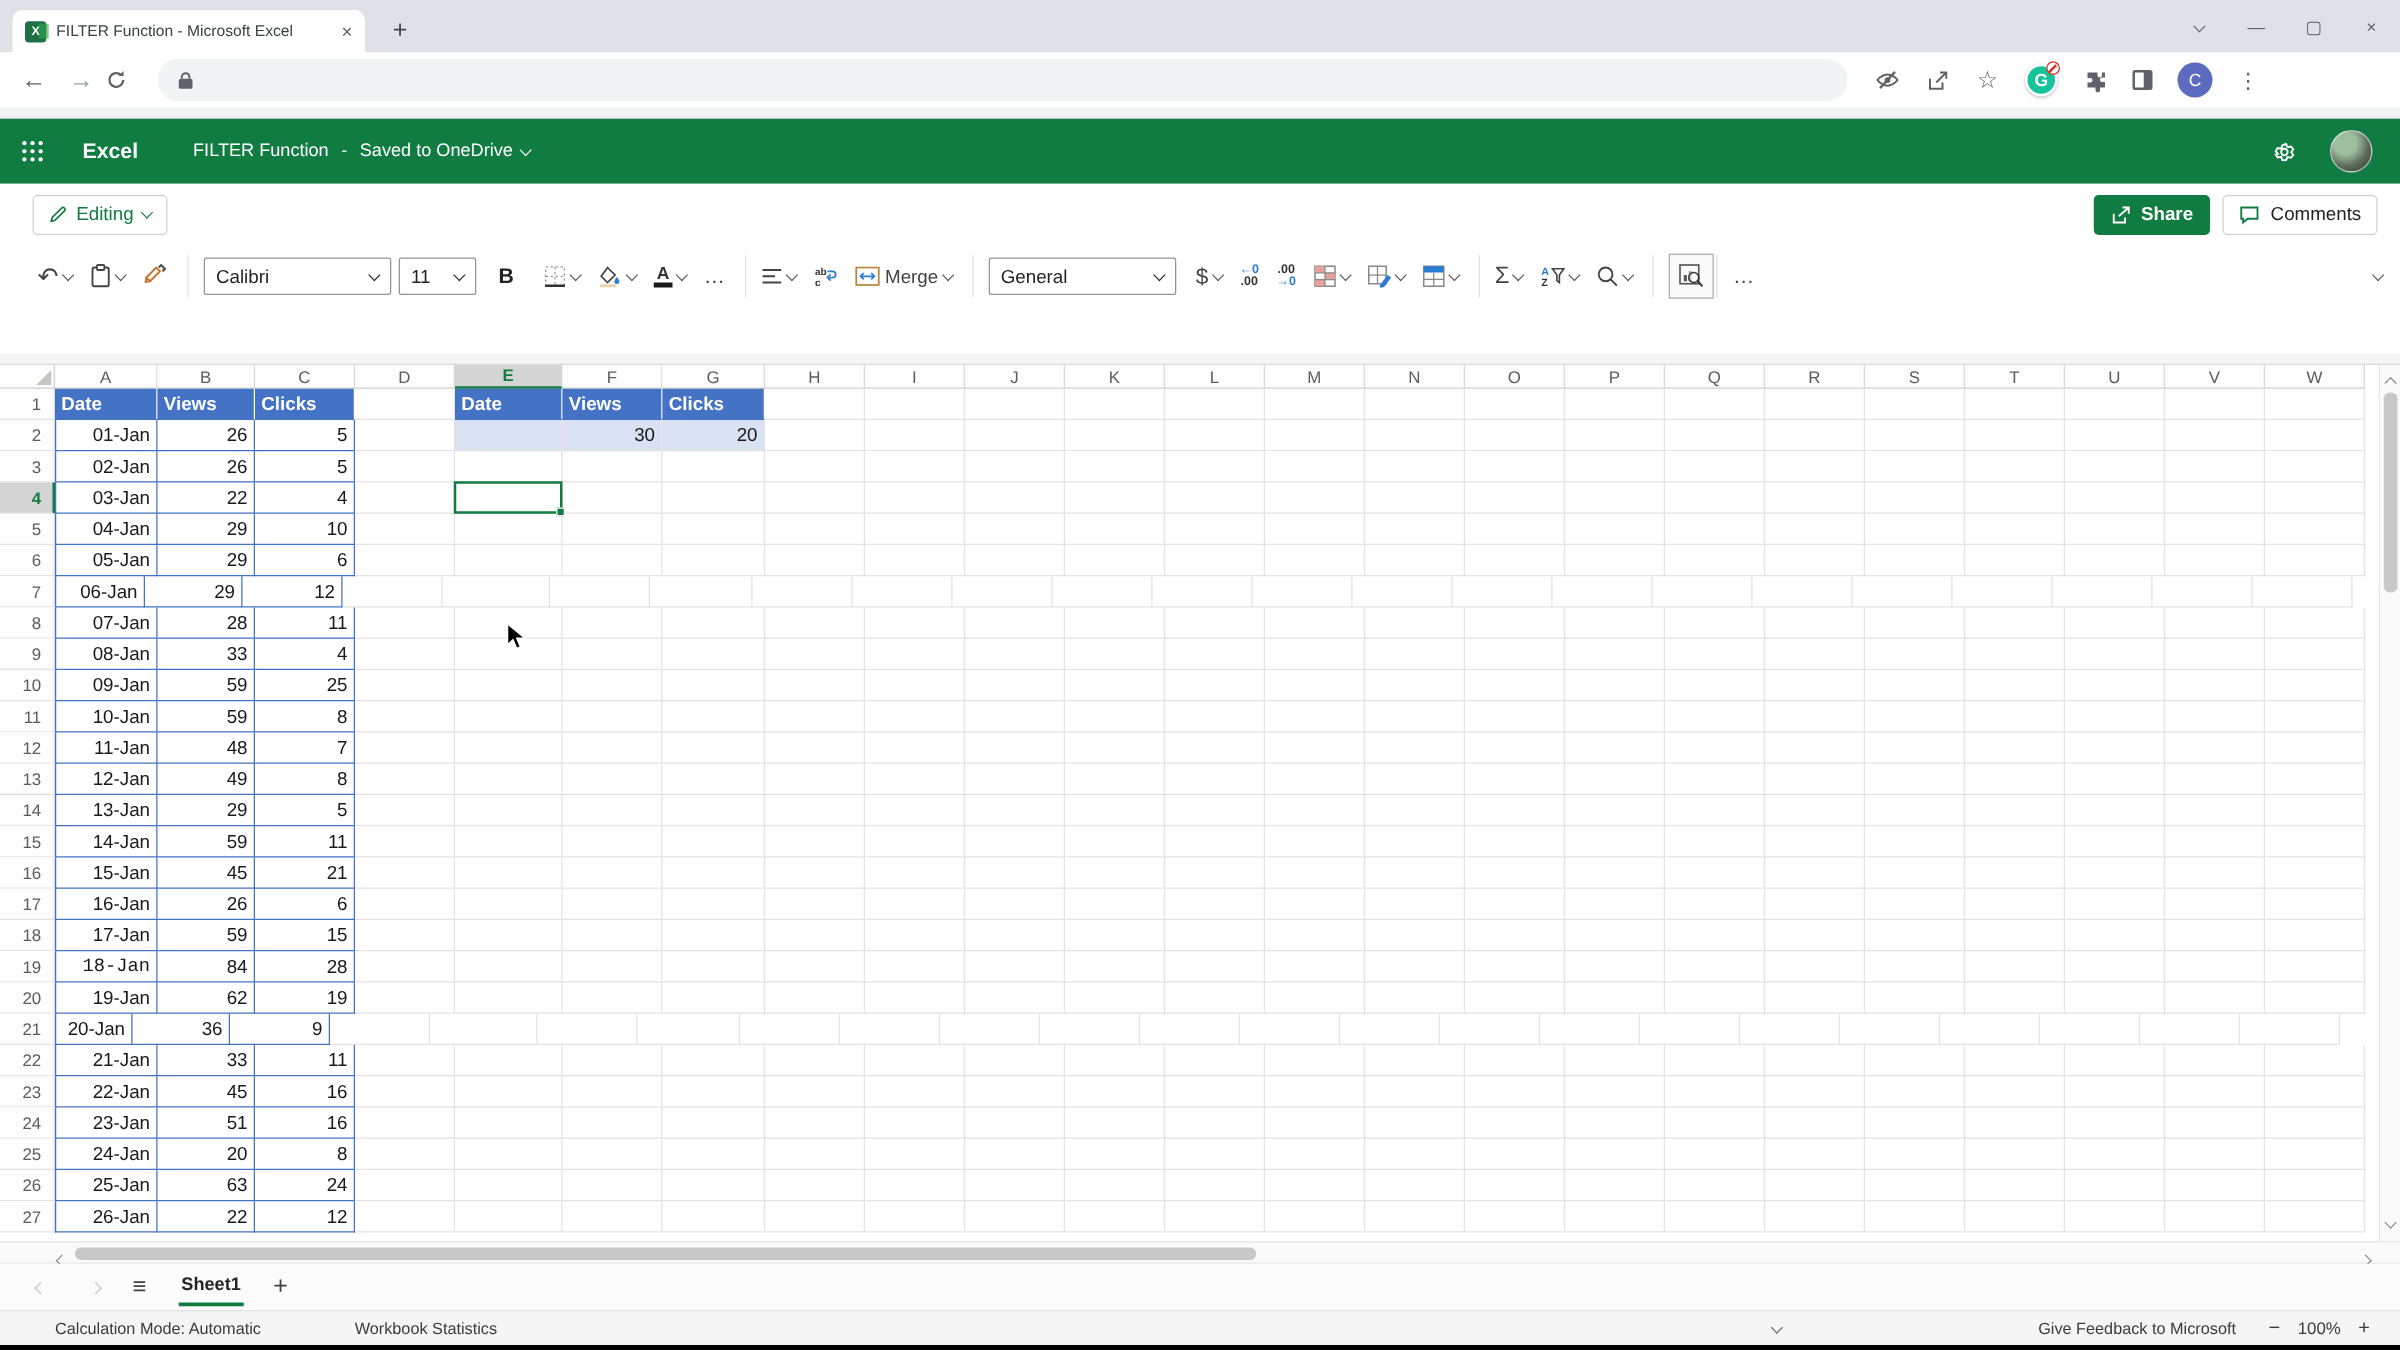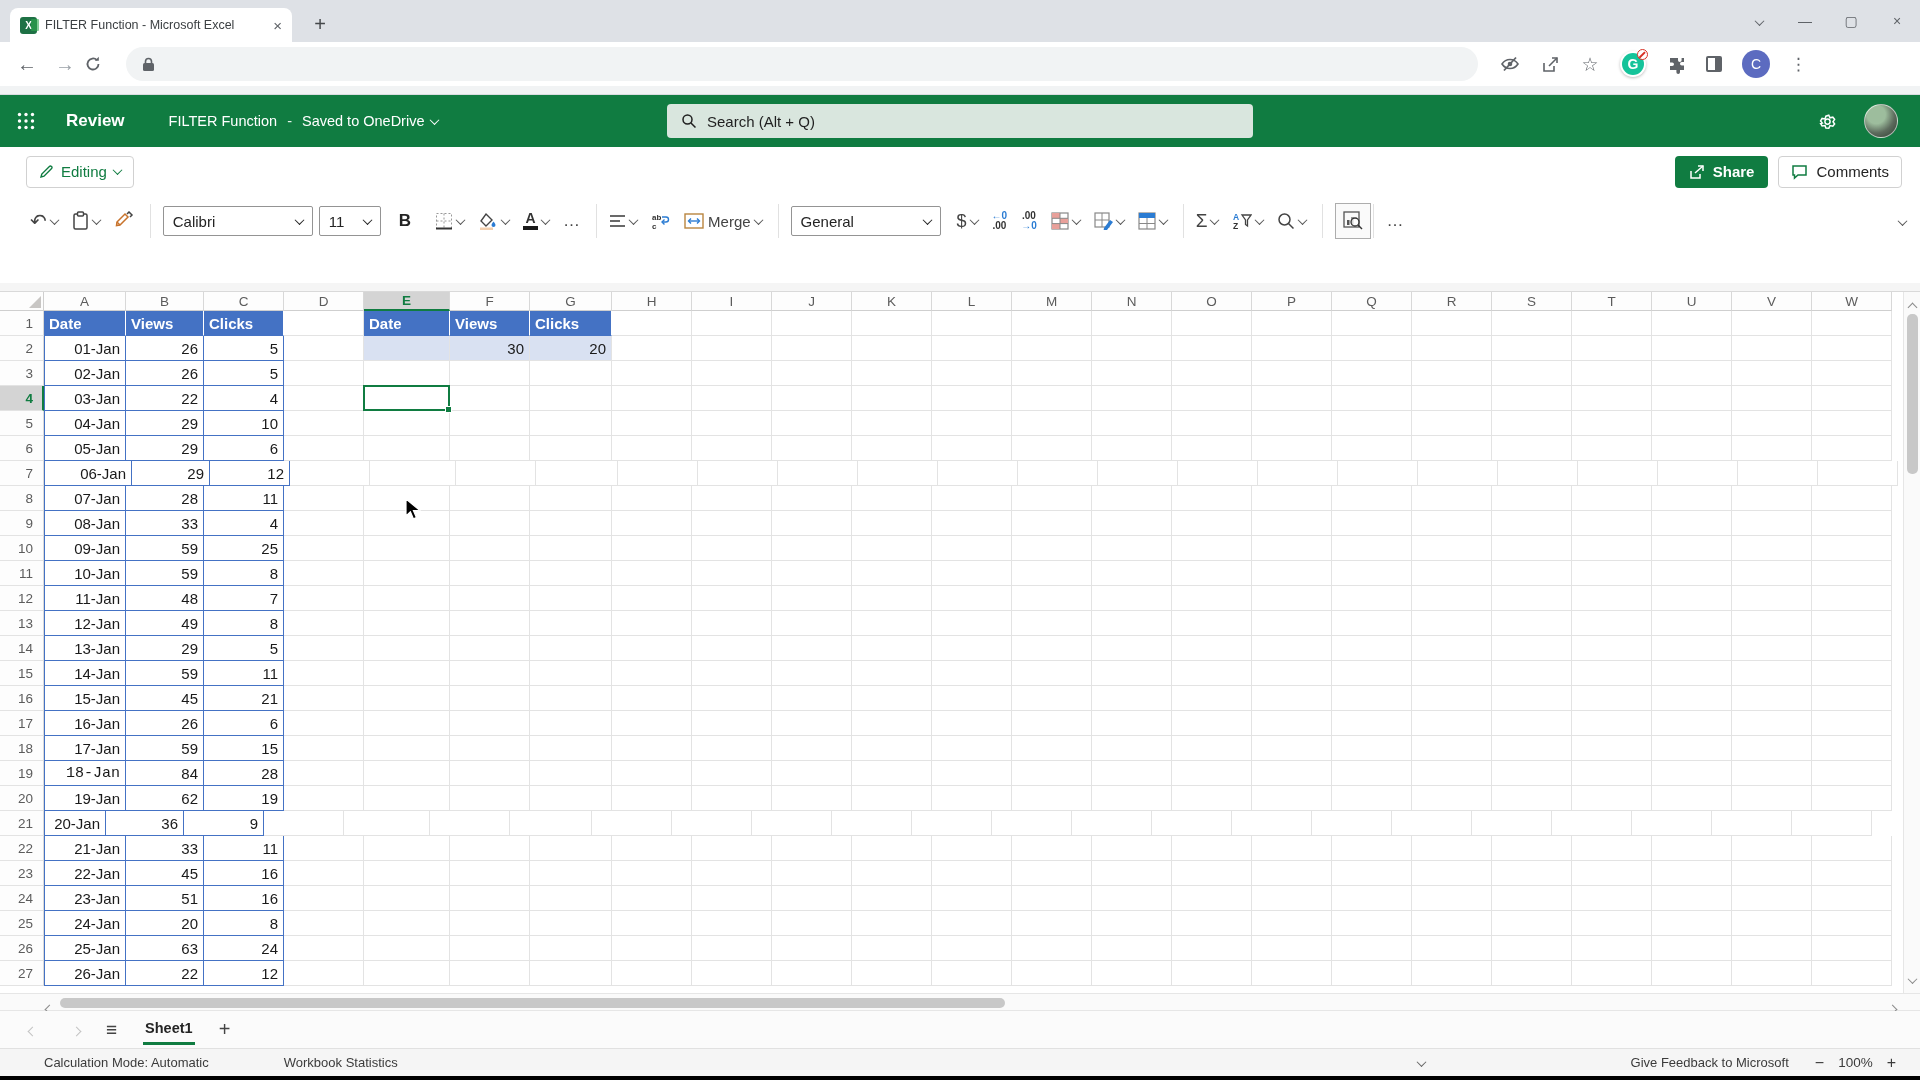--- a/index.html
+++ b/index.html
@@ -212,33 +212,26 @@
             <circle cx="15.5" cy="2.5" r="1.7"></circle>
             <circle cx="2.5" cy="9" r="1.7"></circle>
             <circle cx="9" cy="9" r="1.7"></circle>
             <circle cx="15.5" cy="9" r="1.7"></circle>
             <circle cx="2.5" cy="15.5" r="1.7"></circle>
             <circle cx="9" cy="15.5" r="1.7"></circle>
             <circle cx="15.5" cy="15.5" r="1.7"></circle>
           </g>
         </svg>
     </div>
-    <div class="appname">Review</div>
+    <div class="appname">Excel</div>
     <div class="fname">FILTER Function</div>
     <div class="fsep">-</div>
     <div class="fsaved">
       <span>Saved to OneDrive</span>
         <span class="chv"></span>
-    </div>
-    <div class="searchpill">
-      <svg class="icon" width="16" height="16" viewBox="0 0 16 16">
-          <circle cx="6.5" cy="6.5" r="4.5" fill="none" stroke="#1F1F1F" stroke-width="1.5"></circle>
-          <line x1="10" y1="10" x2="14.5" y2="14.5" stroke="#1F1F1F" stroke-width="1.5"></line>
-        </svg>
-      <span class="stxt">Search (Alt + Q)</span>
     </div>
     <div class="xh-right">
       <div>
         <svg class="icon" width="21" height="21" viewBox="0 0 21 21">
             <path d="M10.5 1.8l1.2 2.6 2.8-.6 1.8 2.2-1.6 2.3 1.6 2.3-1.8 2.2-2.8-.6-1.2 2.6-2.9-.1-.9-2.6-2.9.4-1.5-2.4L4 9.7 2.3 7.5 3.8 5l2.9.5.9-2.7z" fill="none" stroke="#fff" stroke-width="1.5" transform="translate(1.3 2.4)"></path>
             <circle cx="10.5" cy="10.6" r="2.6" fill="none" stroke="#fff" stroke-width="1.5"></circle>
           </svg>
       </div>
       <div class="avphoto"></div>
     </div>
@@ -622,21 +615,21 @@
         <div class="gcell" style="width: 80px;"></div>
         <div class="gcell" style="width: 80px;"></div>
         <div class="gcell" style="width: 80px;"></div>
         <div class="gcell" style="width: 80px;"></div>
         <div class="gcell" style="width: 80px;"></div>
         <div class="gcell" style="width: 80px;"></div>
         <div class="gcell" style="width: 80px;"></div>
       </div>
       <div class="grow">
         <div class="grownum">7</div>
-        <div class="gcell tblc bl num" style="width: 88px;">06-Jan</div>
+        <div class="gcell tblc bl num" style="width: 72px;">06-Jan</div>
         <div class="gcell tblc num" style="width: 78px;">29</div>
         <div class="gcell tblc num" style="width: 80px;">12</div>
         <div class="gcell" style="width: 80px;"></div>
         <div class="gcell" style="width: 86px;"></div>
         <div class="gcell" style="width: 80px;"></div>
         <div class="gcell" style="width: 82px;"></div>
         <div class="gcell" style="width: 80px;"></div>
         <div class="gcell" style="width: 80px;"></div>
         <div class="gcell" style="width: 80px;"></div>
         <div class="gcell" style="width: 80px;"></div>

